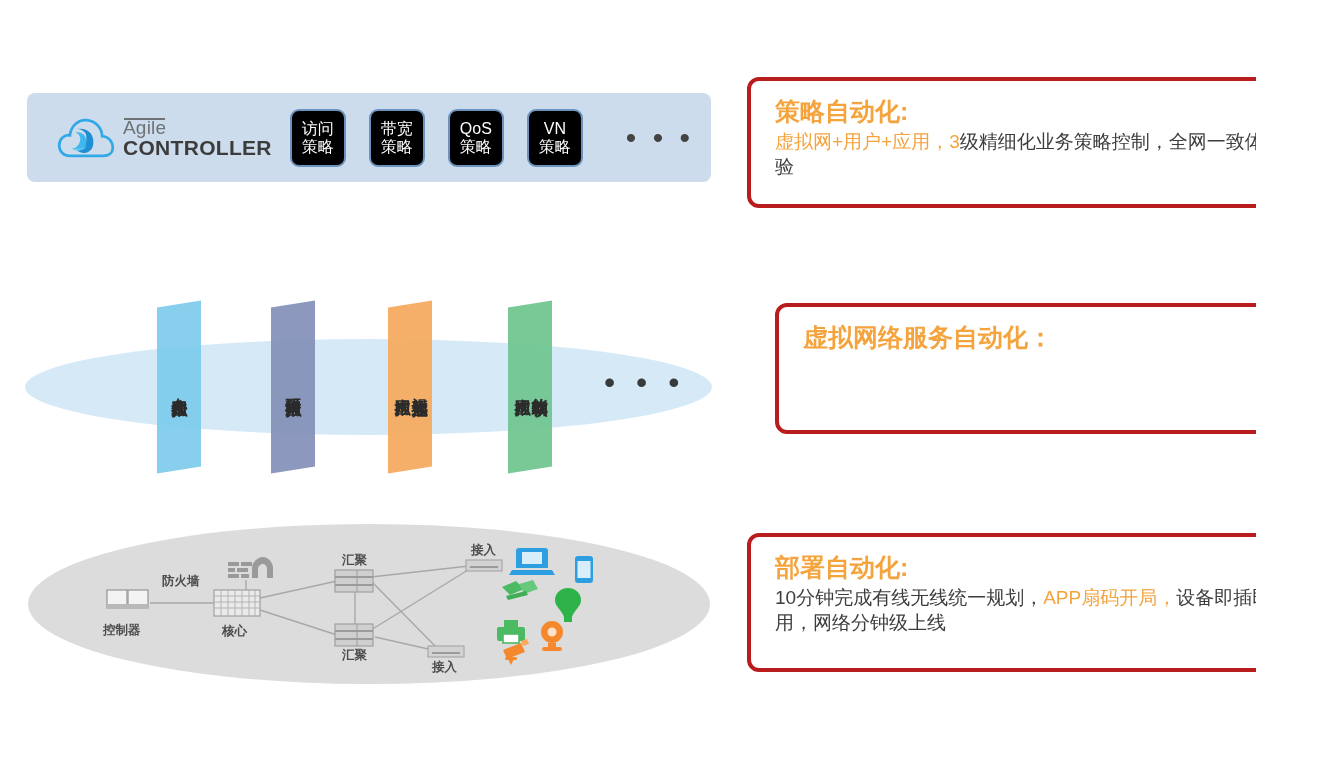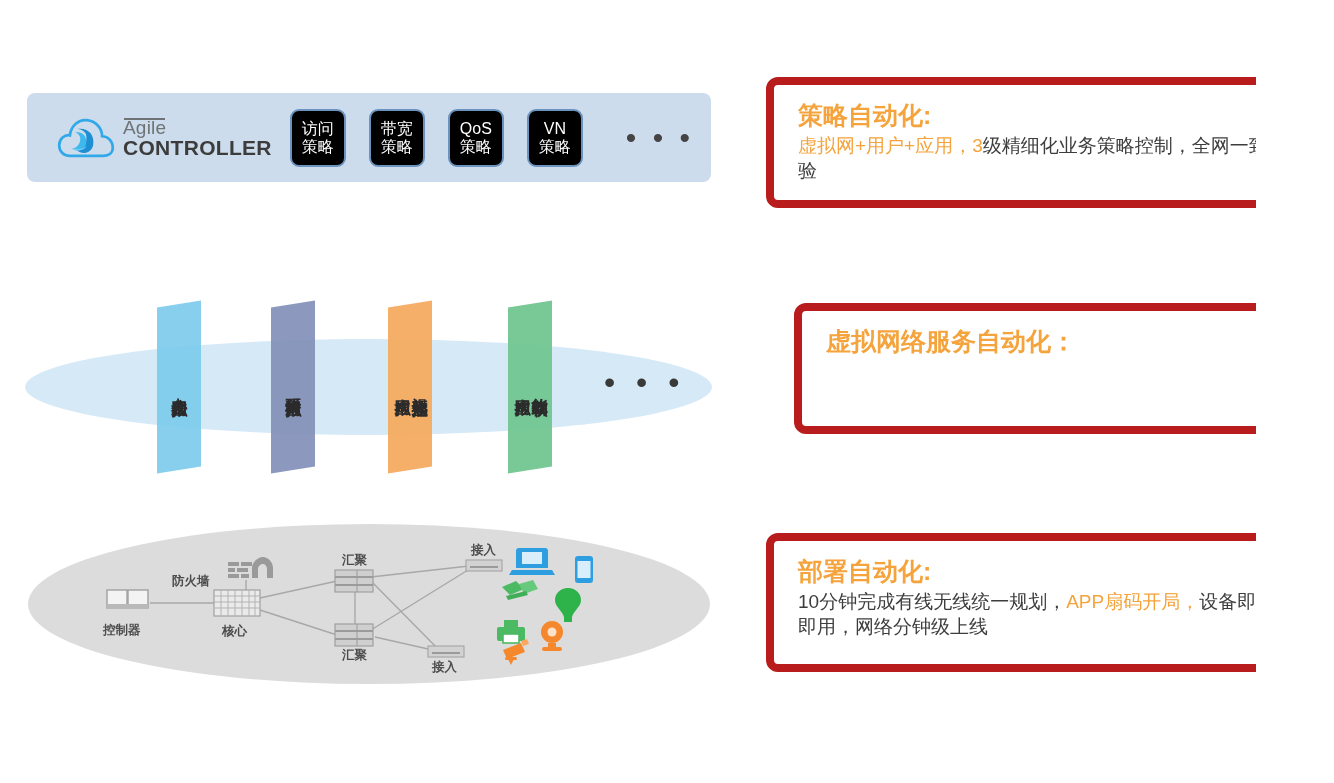--- a/index.html
+++ b/index.html
@@ -187,23 +187,23 @@
     font-size: 12.5px;
     font-weight: bold;
     color: #4c4c4c;
     white-space: nowrap;
     font-family: "Liberation Sans", "DejaVu Sans", sans-serif;
   }
 
   
   .callout {
     position: absolute;
-    left: 766px;
+    left: 747px;
     width: 550px;
-    border: 8px solid #b91c1c;
+    border: 4px solid #b91c1c;
     border-radius: 12px;
     background: #ffffff;
     box-sizing: border-box;
     padding: 16px 20px 16px 24px;
   }
   #callout-1 { top: 77px;  height: 131px; }
   #callout-2 { top: 303px; height: 131px; margin-left: 28px; }
   #callout-3 { top: 533px; height: 139px; }
   .callout-title {
     font-size: 25px;
@@ -402,21 +402,21 @@
 
       <g fill="#f5882c">
         <path d="M503 126 l18 -7 4 9 -18 7 z"></path>
         <path d="M521 117 l6 -2 2 5 -6 2 z" fill="#fba85e"></path>
         <path d="M508 135 l6 0 -3 6 z"></path>
         <rect x="505" y="133" width="12" height="3" rx="1.5"></rect>
       </g>
     </svg>
 
     <div class="topo-text" style="left:103px; top:98px;">控制器</div>
-    <div class="topo-text" style="left:172px; top:49px;">防火墙</div>
+    <div class="topo-text" style="left:162px; top:49px;">防火墙</div>
     <div class="topo-text" style="left:222px; top:99px;">核心</div>
     <div class="topo-text" style="left:342px; top:28px;">汇聚</div>
     <div class="topo-text" style="left:342px; top:123px;">汇聚</div>
     <div class="topo-text" style="left:471px; top:18px;">接入</div>
     <div class="topo-text" style="left:432px; top:135px;">接入</div>
   </div>
 
   <div class="callout" id="callout-1">
     <div class="callout-title">策略自动化:</div>
     <div class="callout-body"><span class="hl">虚拟网+用户+应用，3</span><span>级精细化业务策略控制，全网一致体验</span></div>

